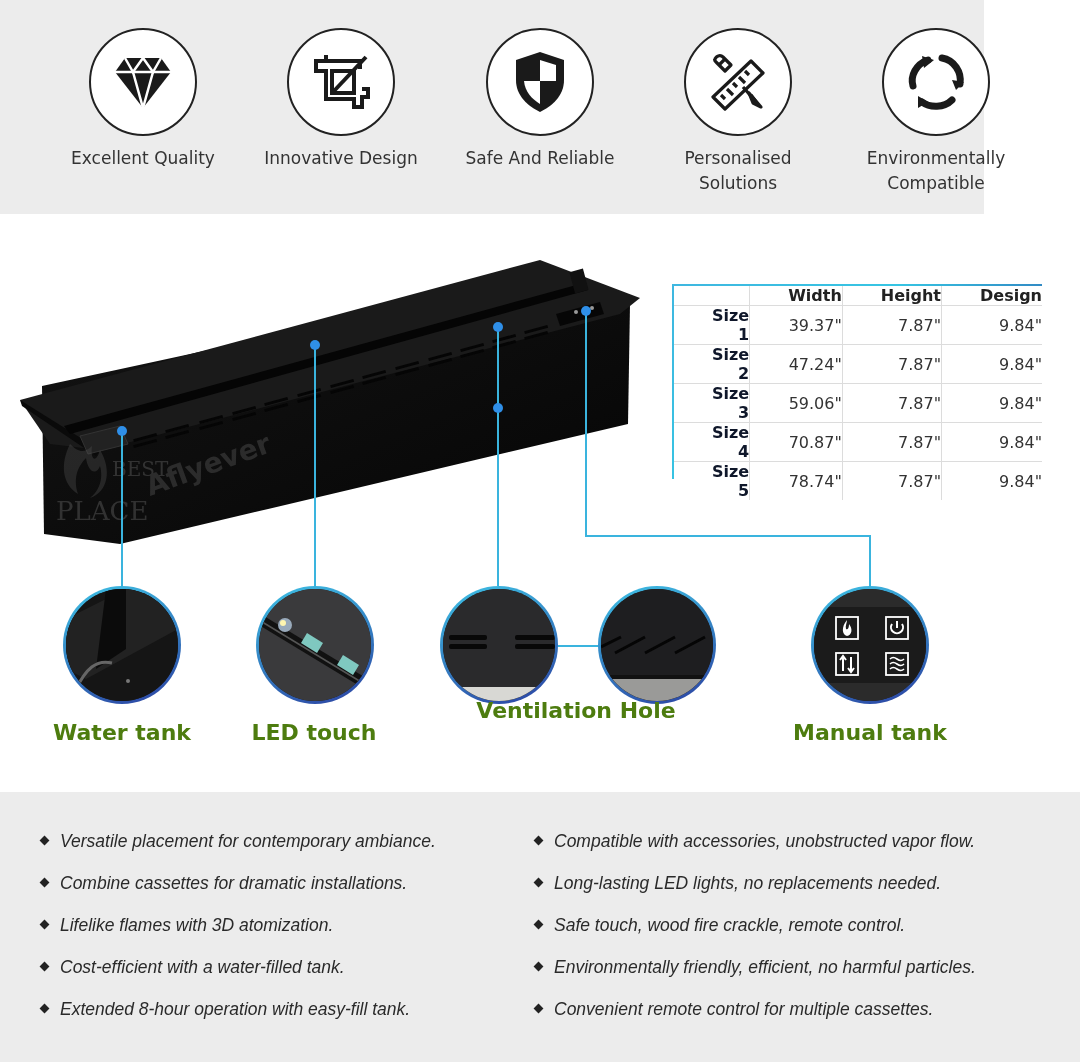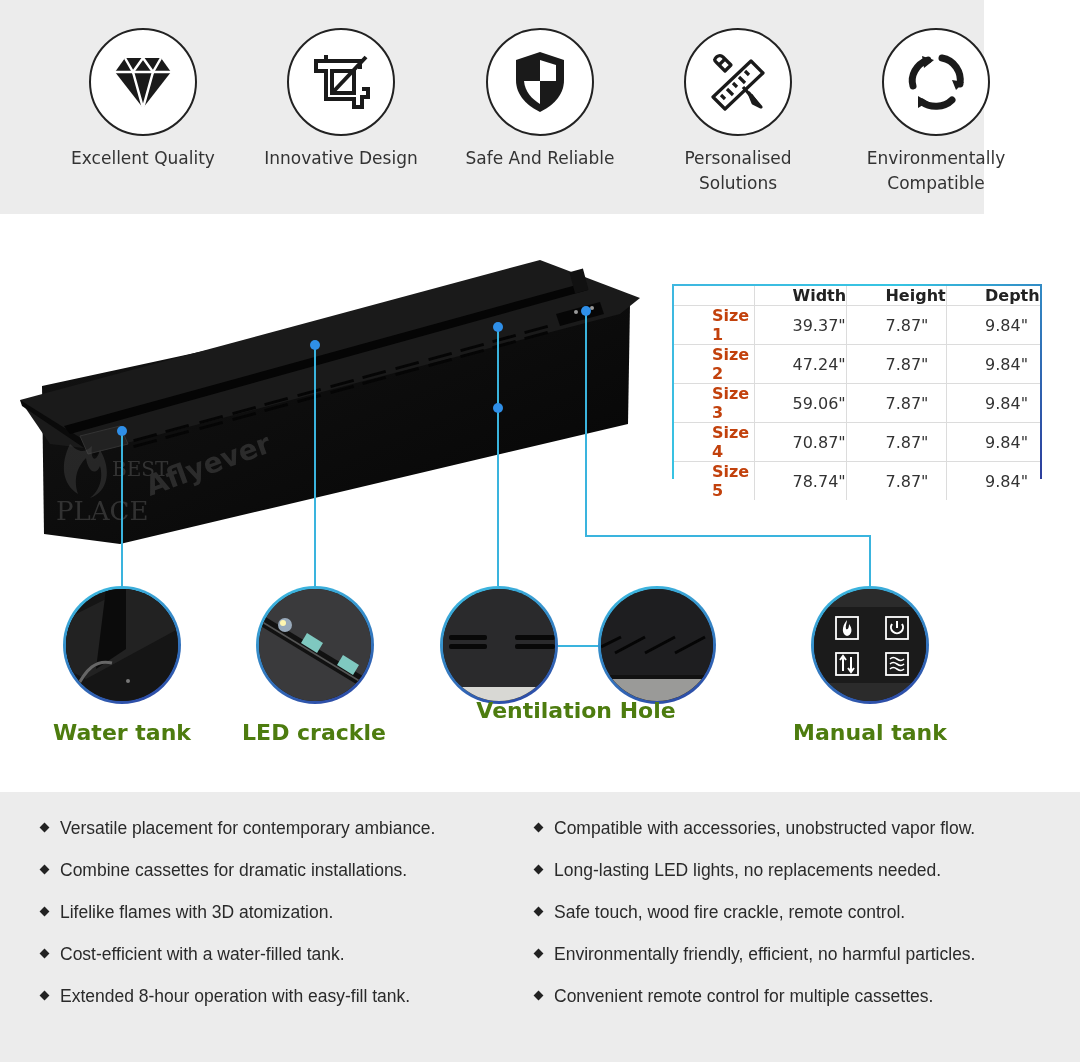--- a/index.html
+++ b/index.html
@@ -21,46 +21,46 @@
   .product svg.main { position: absolute; left: 0; top: 0; }
 
   
   .spec-wrap {
     position: absolute; left: 672px; top: 70px; width: 370px; height: 195px;
     padding: 2px;
     background: linear-gradient(135deg, #3fb7e0 0%, #36c5e3 40%, #2d3d9c 100%);
   }
   .spec-table { width: 100%; height: 100%; background: #fff; border-collapse: collapse; }
   .spec-table th, .spec-table td {
-    border: 1px solid #dcdcdc; text-align: left; font-size: 16px; color: #333;
+    border: 1px solid #dcdcdc; text-align: right; font-size: 16px; color: #333;
     font-family: "DejaVu Sans", sans-serif; font-weight: normal; padding-left: 38px;
   }
   .spec-table th { font-weight: bold; color: #222; }
-  .spec-table td.rowhead { font-weight: bold; color: #c2410c; }
+  .spec-table td.rowhead { font-weight: bold; color: #0f172a; }
   .spec-table tr:first-child th { border-top: none; }
   .spec-table tr:last-child td { border-bottom: none; }
   .spec-table tr th:first-child, .spec-table tr td:first-child { border-left: none; }
   .spec-table tr th:last-child, .spec-table tr td:last-child { border-right: none; }
 
   
   .detail { position: absolute; text-align: center; }
   .detail .ring {
     position: absolute; width: 118px; height: 118px; border-radius: 50%;
     background: linear-gradient(160deg, #3ec3e6, #2b3fa0);
     padding: 3px;
   }
   .detail .ring .inner { width: 100%; height: 100%; border-radius: 50%; overflow: hidden; background: #1c1c1c; position: relative; }
   .detail-label {
     position: absolute; font-size: 22px; font-weight: bold; color: #4d7c0f; white-space: nowrap;
     transform: translateX(-50%); font-family: "DejaVu Sans", sans-serif;
   }
 
   
   .bottom-band { position: absolute; left: 0; top: 792px; width: 1080px; height: 270px; background: #ececec; }
-  .bullets { position: absolute; top: 15px; list-style: none; }
+  .bullets { position: absolute; top: 28px; list-style: none; font-style: italic; }
   .bullets li {
     position: relative; padding-left: 22px; font-size: 17.5px; line-height: 42px; color: #2a2a2a;
     font-family: "Liberation Sans", sans-serif; white-space: nowrap;
   }
   .bullets li::before {
     content: ""; position: absolute; left: 3px; top: 17px; width: 7px; height: 7px;
     background: #222; transform: rotate(45deg);
   }
   .bullets.left { left: 38px; }
   .bullets.right { left: 532px; }
@@ -227,21 +227,21 @@
     </g>
   </svg>
 
   <div class="spec-wrap">
     <table class="spec-table">
       <tbody>
           <tr>
         <th style="width:80px"></th>
         <th>Width</th>
         <th>Height</th>
-        <th>Depth</th>
+        <th>Design</th>
       </tr>
       <tr>
         <td class="rowhead">Size 1</td>
         <td>39.37"</td>
         <td>7.87"</td>
         <td>9.84"</td>
       </tr>
       <tr>
         <td class="rowhead">Size 2</td>
         <td>47.24"</td>
@@ -292,21 +292,21 @@
           <rect width="112" height="112" fill="#3a3a3c"></rect>
           <polygon points="0,24 112,92 112,104 0,36" fill="#111"></polygon>
           <polygon points="0,30 112,98 112,100 0,32" fill="#555"></polygon>
           <circle cx="26" cy="36" r="7" fill="#9ab"></circle>
           <circle cx="24" cy="34" r="3" fill="#fff6b0"></circle>
           <polygon points="48,44 64,54 58,64 42,54" fill="#7fc8c0"></polygon>
           <polygon points="84,66 100,76 94,86 78,76" fill="#7fc8c0"></polygon>
         </svg>
       </div>
     </div>
-    <div class="detail-label" style="left:314px; top:506px;">LED crackle</div>
+    <div class="detail-label" style="left:314px; top:506px;">LED touch</div>
   </div>
 
   <div class="detail">
     <div class="ring" style="left:440px; top:372px;">
       <div class="inner">
         <svg width="112" height="112" viewBox="0 0 112 112">
           <rect width="112" height="112" fill="#2a2a2c"></rect>
           <rect x="6" y="46" width="38" height="5" rx="2" fill="#080808"></rect>
           <rect x="6" y="55" width="38" height="5" rx="2" fill="#080808"></rect>
           <rect x="72" y="46" width="40" height="5" rx="2" fill="#080808"></rect>

